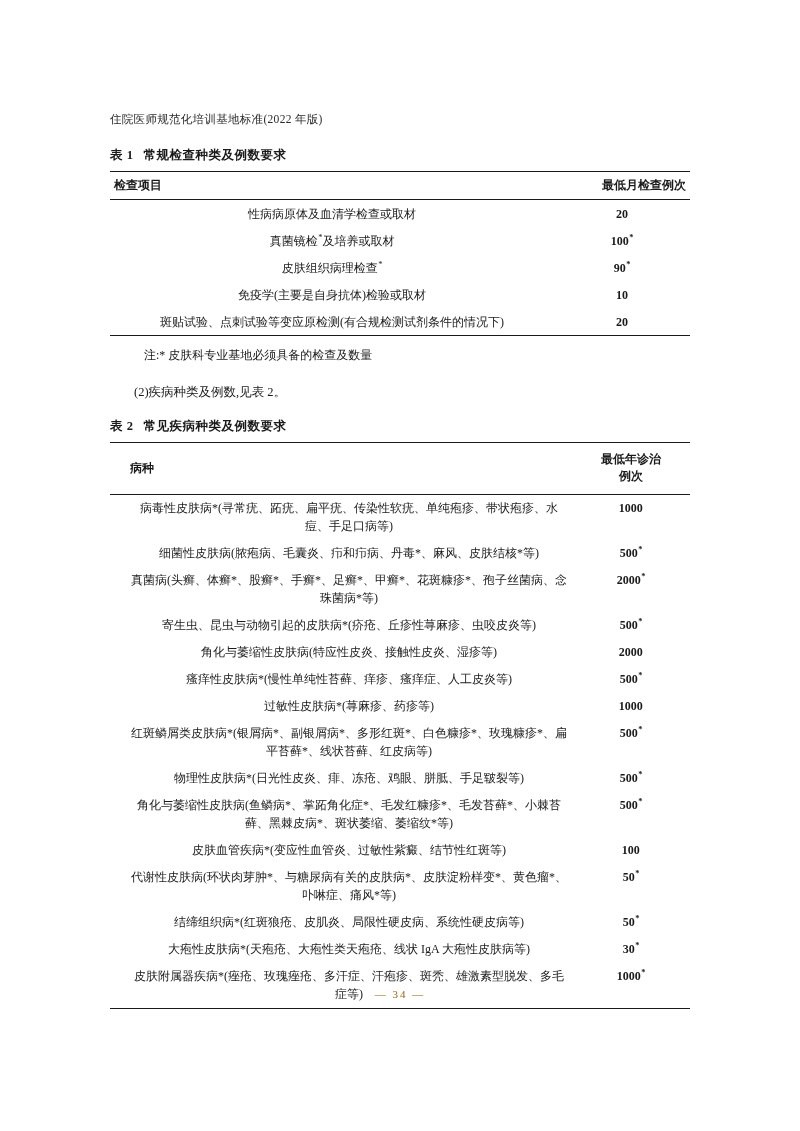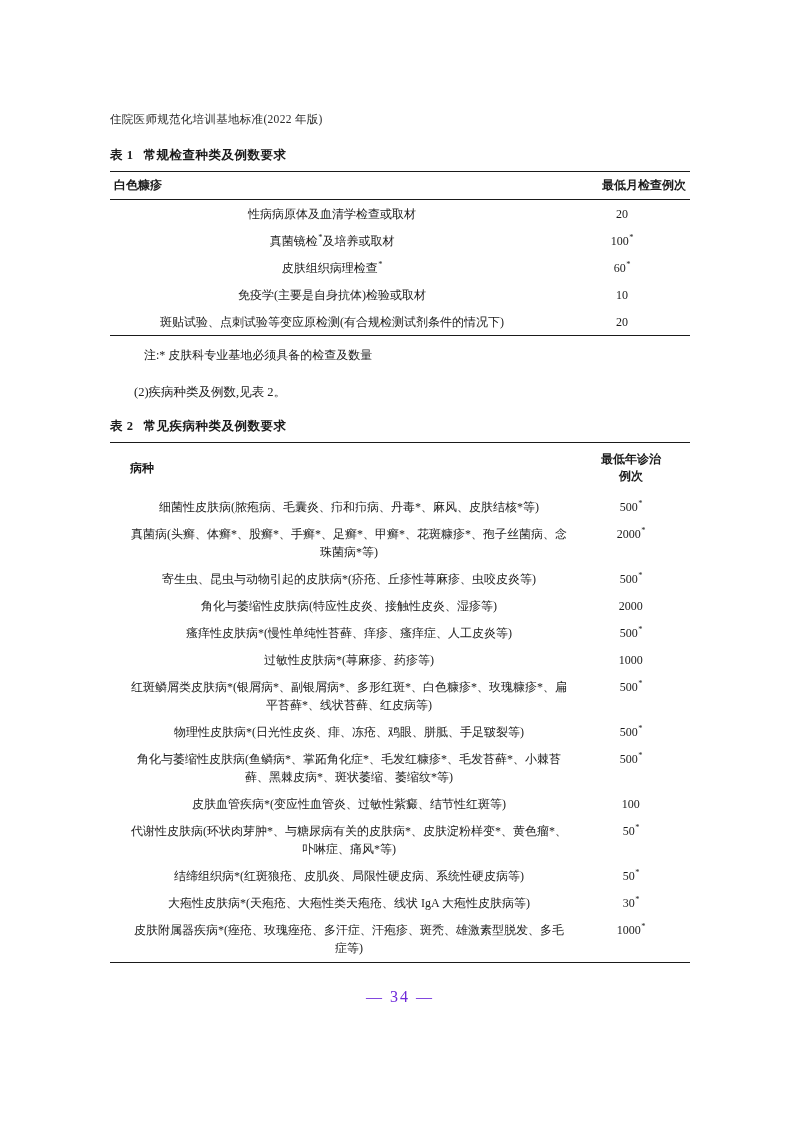--- a/index.html
+++ b/index.html
@@ -75,20 +75,21 @@
   tbody td {
     padding: 4.5px 4px;
     vertical-align: top;
     line-height: 1.5;
     text-align: center;
   }
   tbody td.num {
     text-align: center;
     width: 128px;
     white-space: nowrap;
+    font-weight: bold;
   }
   td.name {
     padding-left: 6px;
   }
   .t1 td.name { padding-left: 4px; }
   .t2 thead th.name { padding-left: 20px; }
   .t2 tbody td.name { padding-left: 20px; }
   .t2 thead th.num { width: 110px; }
   .t2 tbody td.num { width: 110px; }
   sup {
@@ -119,56 +120,56 @@
   }
   .t2 thead th.num {
     text-align: center;
   }
   .footer {
     position: absolute;
     left: 0;
     top: 988px;
     width: 800px;
     text-align: center;
-    font-size: 16px;
+    font-size: 11px;
     letter-spacing: 2px;
-    color: #6d28d9;
+    color: #a16207;
   }
 </style>
 </head>
 <body>
 
 <div class="page">
   <div class="content">
 
     <div class="running-head">住院医师规范化培训基地标准(2022 年版)</div>
 
     <div class="table-caption">
       <span class="cap-num">表 1</span><span>常规检查种类及例数要求</span>
     </div>
 
     <table class="t1">
       <thead>
         <tr class="rule-top">
-          <th class="name">白色糠疹</th>
+          <th class="name">检查项目</th>
           <th class="num">最低月检查例次</th>
         </tr>
       </thead>
       <tbody>
         <tr class="rule-mid">
           <td class="name">性病病原体及血清学检查或取材</td>
           <td class="num">20</td>
         </tr>
         <tr>
           <td class="name"><span>真菌镜检</span><sup>*</sup><span>及培养或取材</span></td>
           <td class="num"><span>100</span><sup>*</sup></td>
         </tr>
         <tr>
           <td class="name"><span>皮肤组织病理检查</span><sup>*</sup></td>
-          <td class="num"><span>60</span><sup>*</sup></td>
+          <td class="num"><span>90</span><sup>*</sup></td>
         </tr>
         <tr>
           <td class="name">免疫学(主要是自身抗体)检验或取材</td>
           <td class="num">10</td>
         </tr>
         <tr class="rule-bot">
           <td class="name">斑贴试验、点刺试验等变应原检测(有合规检测试剂条件的情况下)</td>
           <td class="num">20</td>
         </tr>
       </tbody>
@@ -187,20 +188,24 @@
         <thead>
           <tr class="rule-top">
             <th class="name">病种</th>
             <th class="num">
               <div>最低年诊治</div>
               <div>例次</div>
             </th>
           </tr>
         </thead>
         <tbody>
+          <tr class="rule-mid">
+            <td class="name">病毒性皮肤病*(寻常疣、跖疣、扁平疣、传染性软疣、单纯疱疹、带状疱疹、水痘、手足口病等)</td>
+            <td class="num"><span>1000</span><sup></sup></td>
+          </tr>
           <tr>
             <td class="name">细菌性皮肤病(脓疱病、毛囊炎、疖和疖病、丹毒*、麻风、皮肤结核*等)</td>
             <td class="num"><span>500</span><sup>*</sup></td>
           </tr>
           <tr>
             <td class="name">真菌病(头癣、体癣*、股癣*、手癣*、足癣*、甲癣*、花斑糠疹*、孢子丝菌病、念珠菌病*等)</td>
             <td class="num"><span>2000</span><sup>*</sup></td>
           </tr>
           <tr>
             <td class="name">寄生虫、昆虫与动物引起的皮肤病*(疥疮、丘疹性荨麻疹、虫咬皮炎等)</td>

